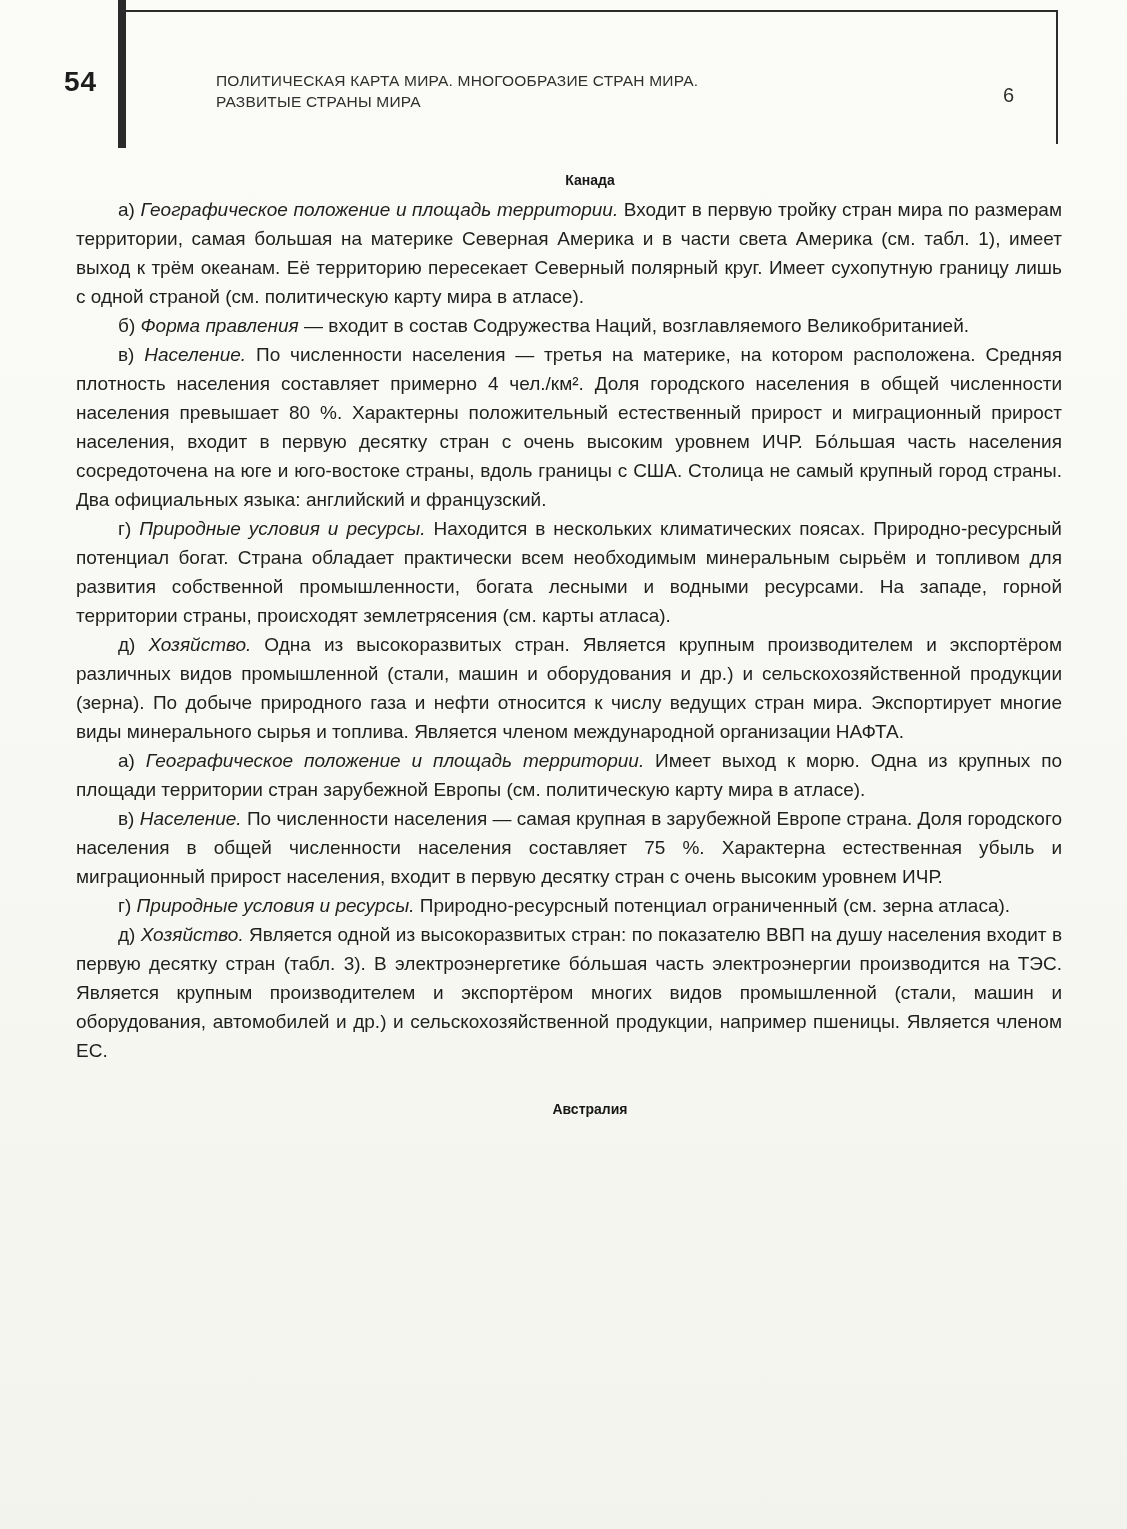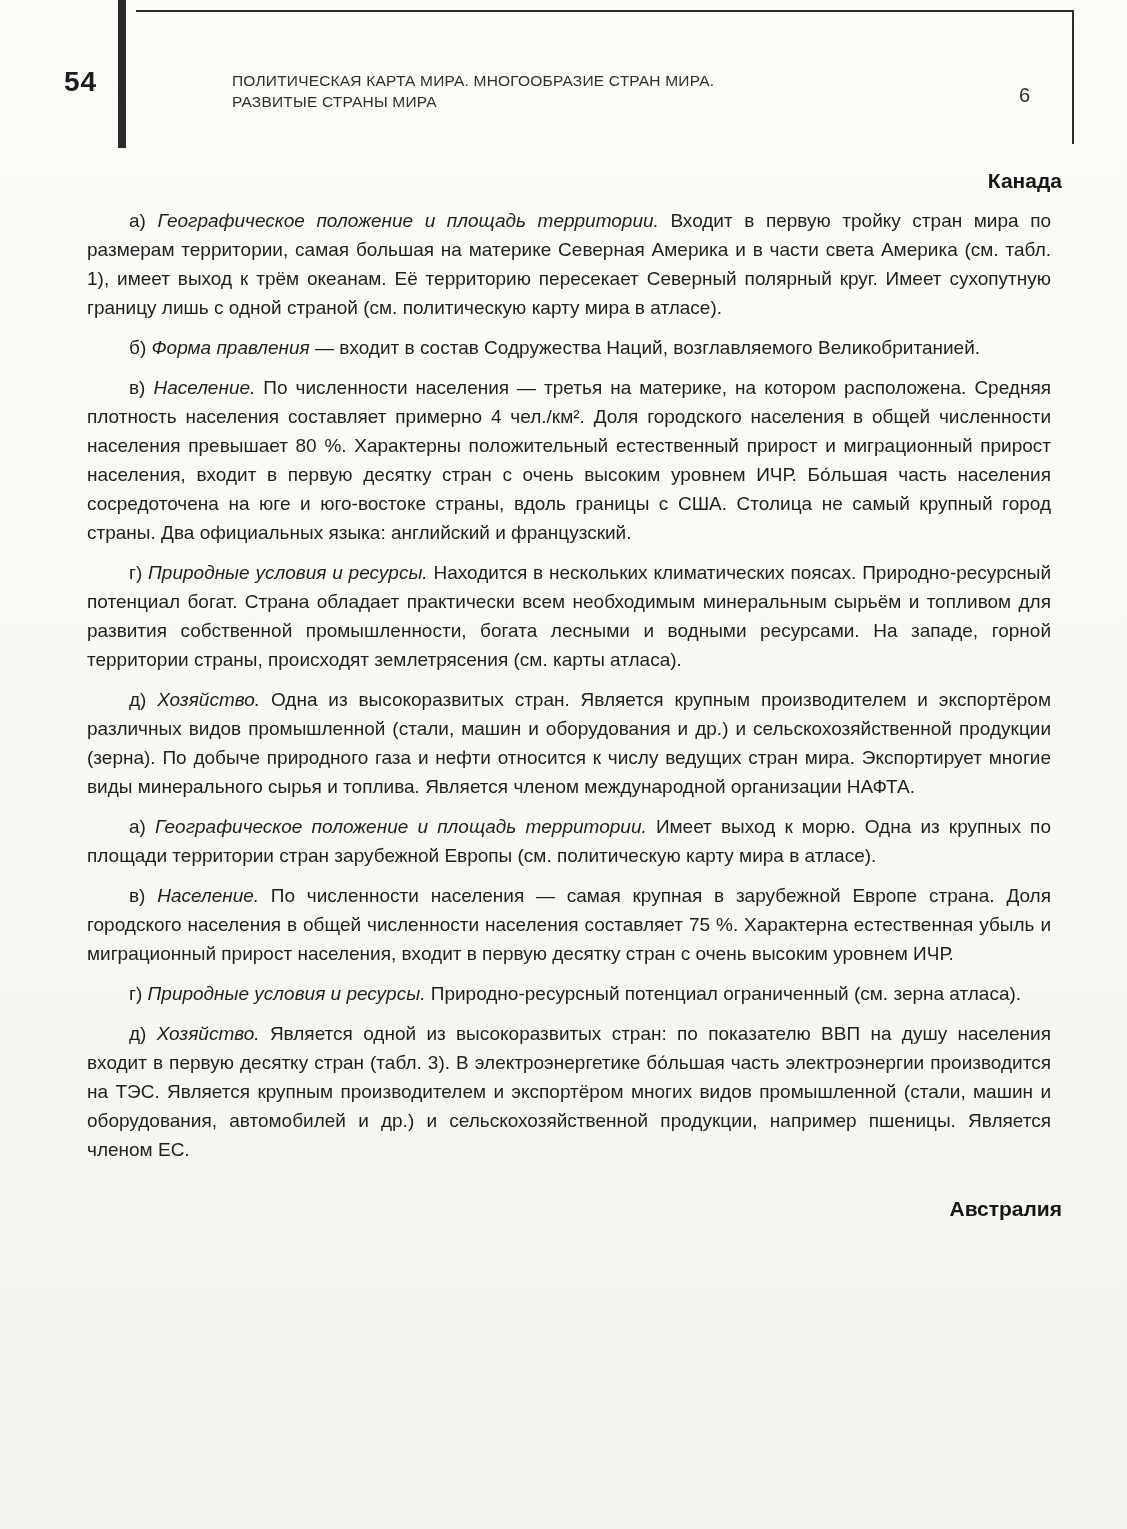--- a/index.html
+++ b/index.html
@@ -34,21 +34,21 @@
   .header-bar {
     position: absolute;
     left: 118px;
     top: 0;
     width: 8px;
     height: 148px;
     background: #2a2a2a;
   }
   .header-box {
     position: absolute;
-    left: 136px;
+    left: 120px;
     top: 10px;
     width: 936px;
     height: 132px;
     border-top: 2px solid #2c2c2c;
     border-right: 2px solid #2c2c2c;
   }
   .header-title {
     position: absolute;
     left: 96px;
     top: 58px;
@@ -70,34 +70,34 @@
     position: absolute;
     left: 76px;
     top: 166px;
     width: 986px;
     font-size: 19px;
     line-height: 29px;
     text-align: justify;
     color: #1f1f1f;
   }
   .section-title {
-    font-size: 21px;
+    font-size: 14px;
     line-height: 29px;
     font-weight: bold;
     margin: 30px 0 0 0;
     padding: 0;
     text-indent: 42px;
-    text-align: right;
+    text-align: center;
     color: #171717;
   }
   .section-title:first-child {
     margin-top: 0;
   }
   .para {
-    margin: 11px;
+    margin: 0;
     padding: 0;
     text-indent: 42px;
   }
   .para .lead {
     font-style: italic;
   }
 </style>
 </head>
 <body>
 

